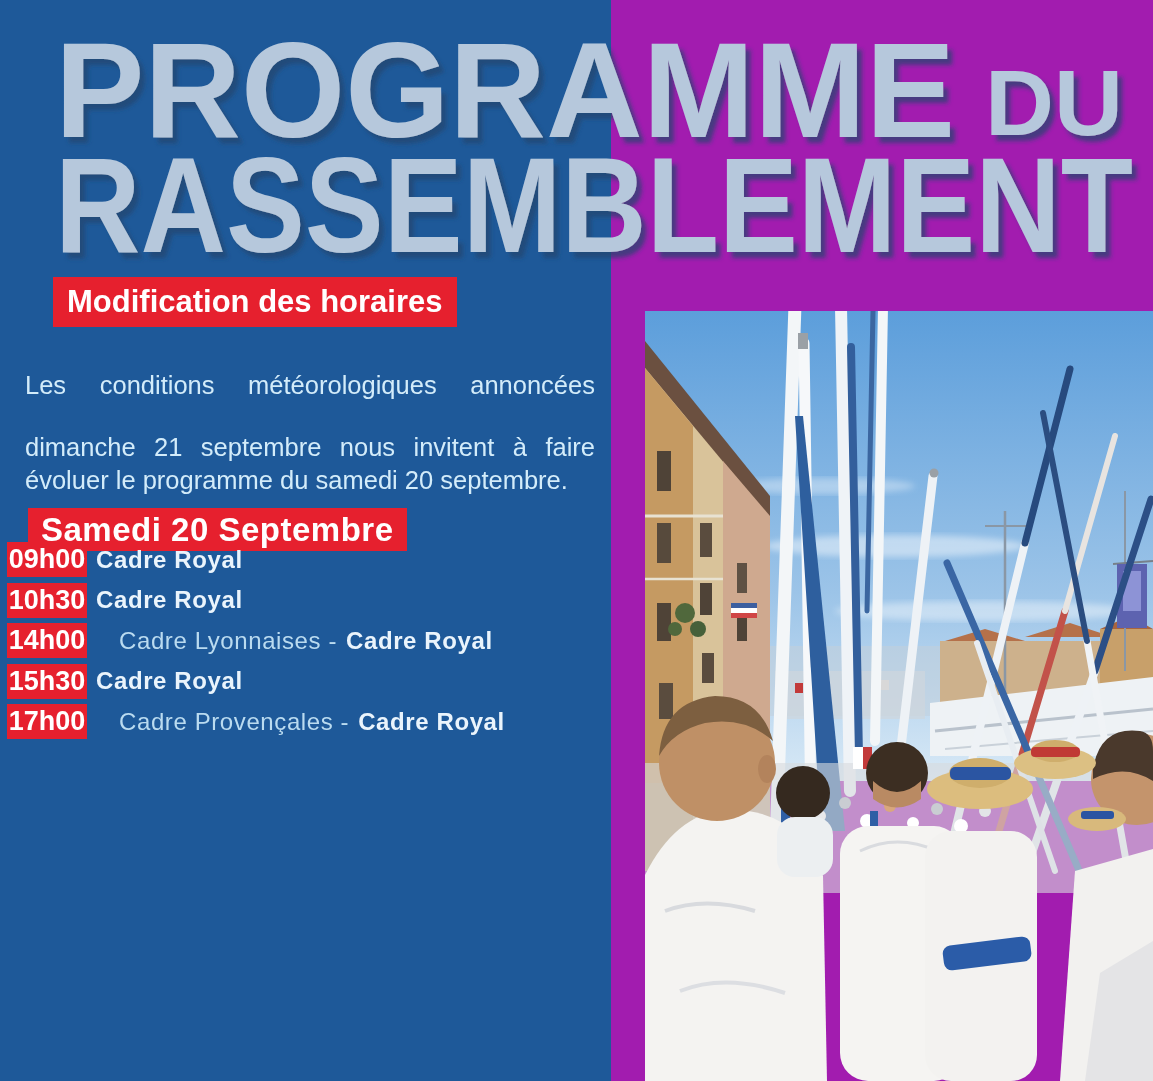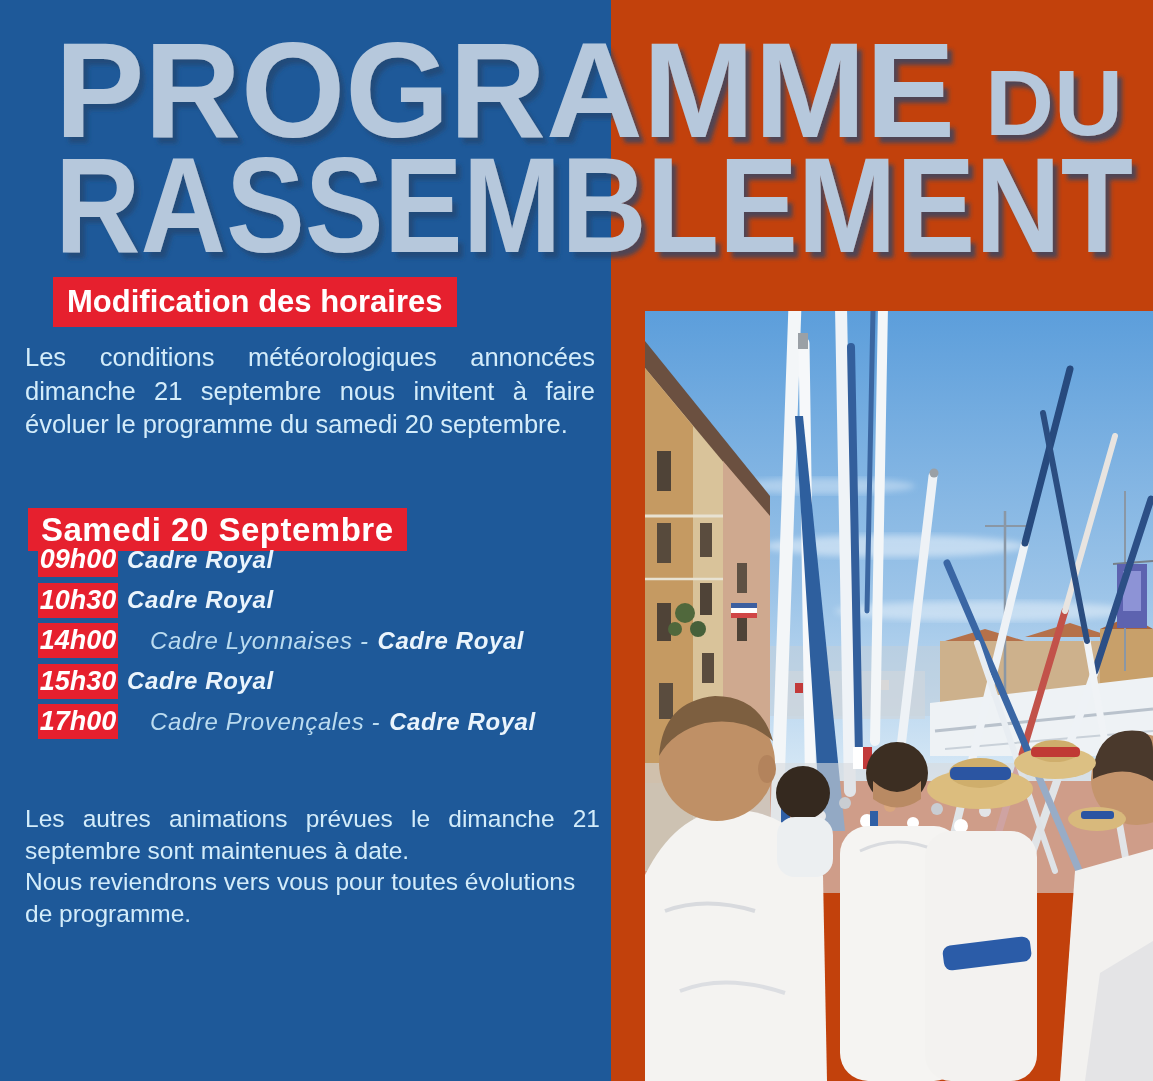--- a/index.html
+++ b/index.html
@@ -1,33 +1,33 @@
 <!DOCTYPE html>
 <html><head>
 <meta charset="utf-8">
 <style>
   html,body{margin:0;padding:0;background:#ffffff;}
   .poster{
     position:relative;width:1153px;height:1081px;overflow:hidden;
-    background:#c2410c;font-family:"Liberation Sans",sans-serif;
+    background:#a21caf;font-family:"Liberation Sans",sans-serif;
   }
   .blue-panel{position:absolute;left:0;top:0;width:611px;height:1081px;background:#1e5999;}
   .title-svg{position:absolute;left:0;top:0;width:1153px;height:272px;}
   .badge{
     position:absolute;background:#e6202e;color:#ffffff;font-weight:bold;
     white-space:nowrap;box-sizing:border-box;
   }
   .alert-badge{left:53px;top:277px;height:50px;line-height:50px;font-size:31px;padding:0 14px;}
   .date-badge{left:28px;top:486px;height:43px;line-height:43px;font-size:33px;padding:0 13px;letter-spacing:.5px;margin-top:22px;}
   .intro{position:absolute;left:25px;top:341px;width:570px;color:#d3ecfa;font-size:25.5px;}
   .intro .line{height:33.5px;line-height:33.5px;}
   .outro{position:absolute;left:25px;top:803px;width:575px;color:#d3ecfa;font-size:24.5px;}
   .outro .line{height:31.5px;line-height:31.5px;white-space:nowrap;}
-  .just{text-align:justify;text-align-last:justify;white-space:normal;}
-  .schedule{position:absolute;left:38px;top:542px;width:580px;font-style:italic;}
+  .just{text-align:justify;text-align-last:justify;white-space:normal;margin-top:28px;}
+  .schedule{position:absolute;left:7px;top:542px;width:580px;}
   .srow{display:flex;align-items:center;height:35px;margin-bottom:5.5px;}
   .time-badge{
     background:#e6202e;color:#ffffff;font-weight:bold;font-size:27px;
     width:80px;height:35px;line-height:35px;text-align:center;flex:none;
   }
   .slabel{margin-left:32px;font-size:24px;letter-spacing:.6px;color:#badbf0;white-space:nowrap;}
   .svenue{margin-left:9px;font-size:24px;letter-spacing:.6px;color:#eaf4fc;font-weight:bold;white-space:nowrap;}
   .photo{position:absolute;left:645px;top:311px;width:508px;height:770px;}
 </style>
 </head>
@@ -78,26 +78,20 @@
       <span class="time-badge">15h30</span>
       <span class="svenue">Cadre Royal</span>
     </div>
     <div class="srow">
       <span class="time-badge">17h00</span>
       <span class="slabel">Cadre Provençales -</span>
       <span class="svenue">Cadre Royal</span>
     </div>
   </div>
 
-  <div class="outro">
-    <div class="line just">Les autres animations prévues le dimanche 21</div>
-    <div class="line">septembre sont maintenues à date.</div>
-    <div class="line">Nous reviendrons vers vous pour toutes évolutions</div>
-    <div class="line">de programme.</div>
-  </div>
 
   <svg class="photo" viewBox="0 0 508 770">
     <defs>
       <linearGradient id="skyg" x1="0" y1="0" x2="0" y2="1">
         <stop offset="0" stop-color="#5c9edb"></stop>
         <stop offset="0.6" stop-color="#9cc4e8"></stop>
         <stop offset="1" stop-color="#d8e9f6"></stop>
       </linearGradient>
       <filter id="soft">
           <feGaussianBlur stdDeviation="3"></feGaussianBlur>

